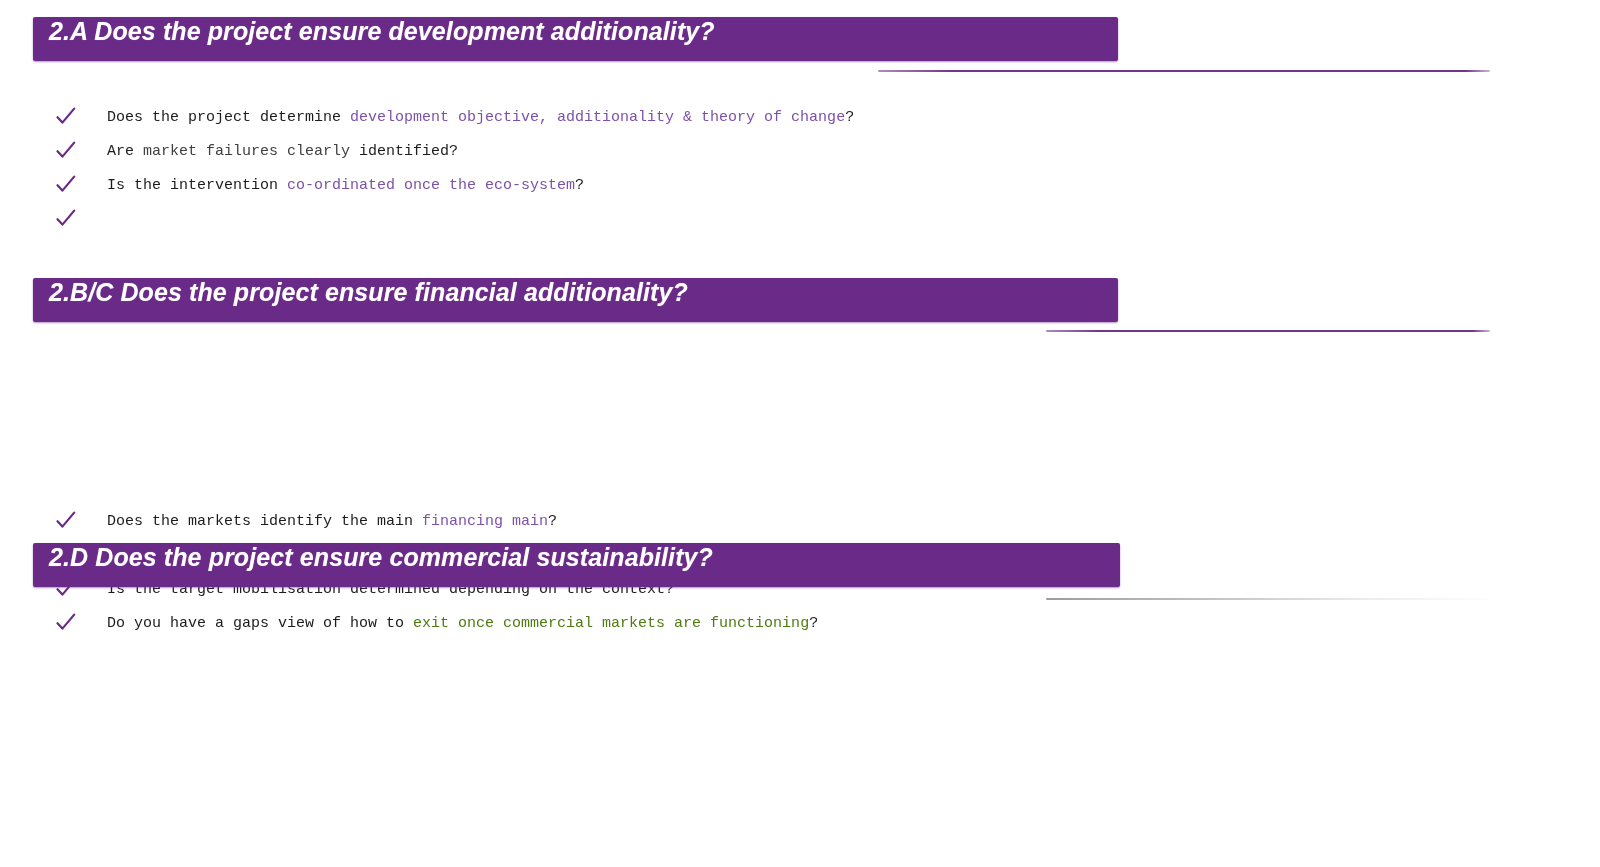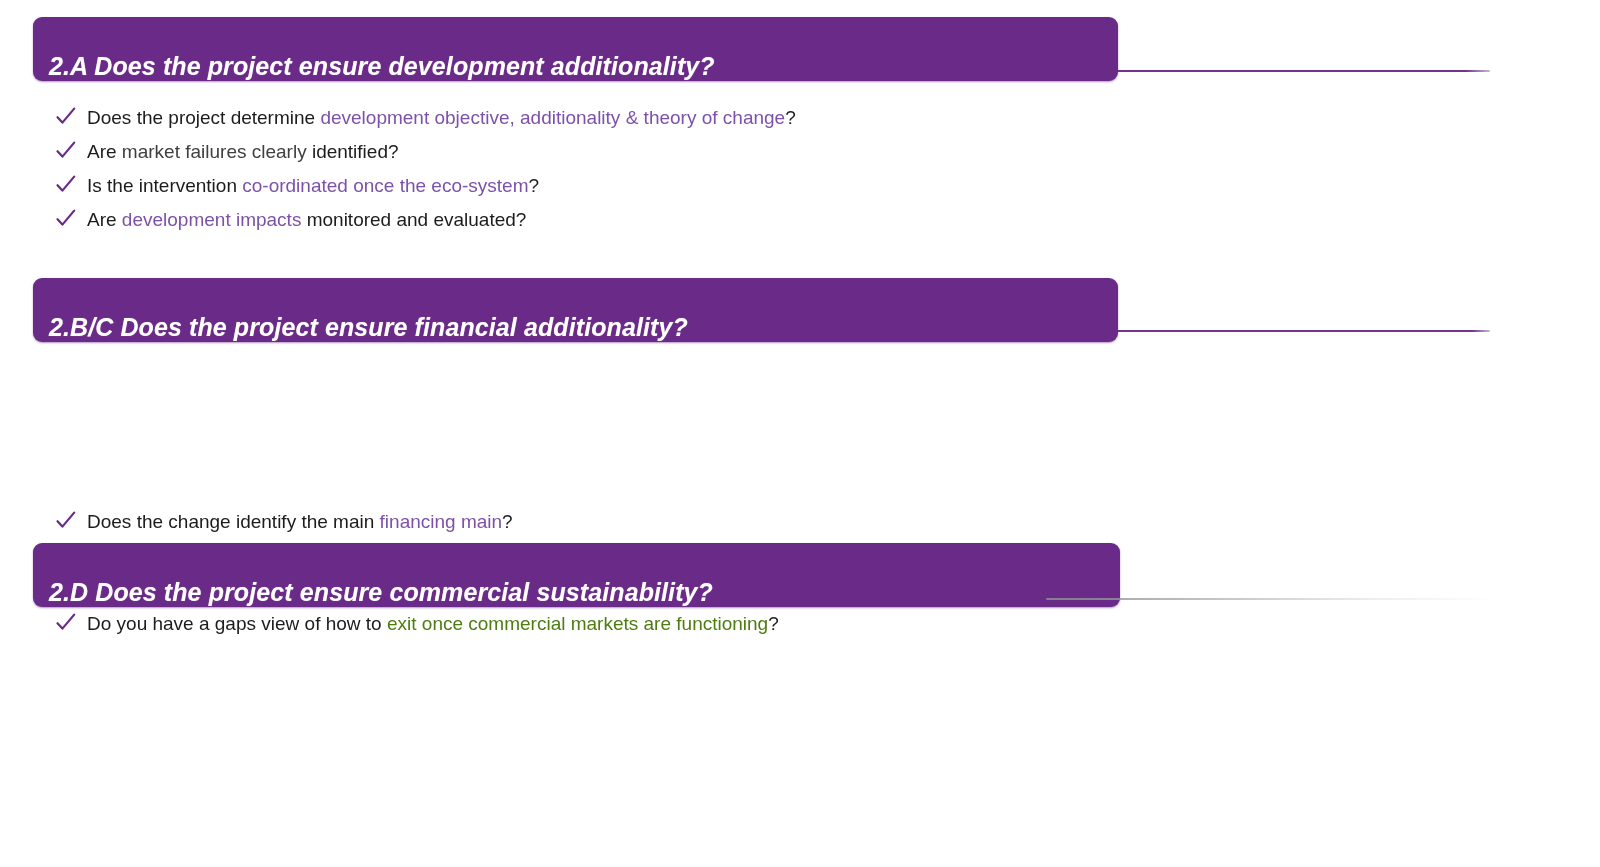--- a/index.html
+++ b/index.html
@@ -27,26 +27,26 @@
   .section {
     position: absolute;
     left: 0;
     top: 0;
     width: 1600px;
   }
   .banner {
     position: absolute;
     left: 33px;
     top: 0;
-    height: 64px;
-    border-radius: 9px;
+    height: 44px;
+    border-radius: 2px;
     background: #6A2A87;
     box-shadow: 0 1px 2px rgba(120, 60, 150, 0.55);
     display: flex;
-    align-items: flex-end;
+    align-items: flex-start;
     box-sizing: border-box;
     padding-left: 16px;
   }
   .banner-title {
     color: #ffffff;
     font-family: "Liberation Sans", sans-serif;
     font-size: 25px;
     font-weight: bold;
     font-style: italic;
     letter-spacing: 0.1px;
@@ -94,25 +94,26 @@
     width: 24px;
     height: 26px;
     margin-right: 8px;
     position: relative;
     top: 2px;
   }
   .check-icon svg {
     display: block;
   }
   .bullet-text {
-    font-family: Liberation Sans, sans-serif;
-    font-size: 19px;
+    font-family: Liberation Mono, monospace;
+    font-size: 15px;
     line-height: 28px;
     color: #1c1c1c;
     white-space: nowrap;
+    margin-left: 20px;
   }
   .bullet-text .hl {
     color: #7D51A9;
   }
 </style>
 </head>
 <body>
 
 <div class="slide" id="slide">
     <div class="section" style="top: 17px;">
@@ -145,37 +146,36 @@
           </svg>
         </span>
         <span class="bullet-text"><span>Is the intervention </span><span class="hl" style="color: rgb(125, 81, 169);">co-ordinated once the eco-system</span><span>?</span></span>
       </li>
       <li class="bullet">
         <span class="check-icon">
           <svg width="22" height="22" viewBox="0 0 22 22">
             <path d="M2.5 11.2 L7.4 16.6 L19.2 2.6" fill="none" stroke="#6A2A87" stroke-width="2.2" stroke-linecap="round" stroke-linejoin="round"></path>
           </svg>
         </span>
-        <span class="bullet-text"><span>Are </span><span class="hl" style="color: rgb(125, 81, 169);">development impacts</span><span> monitored and evaluated?</span></span>
       </li>
     </ul>
     <div class="section" style="top: 278px;">
       <div class="banner" style="width: 1085px; background: rgb(106, 42, 135);">
         <div class="banner-title">2.B/C Does the project ensure financial additionality?</div>
       </div>
     </div>
     <div class="banner-rule rule-purple" style="left: 1046px; top: 330px; width: 444px; position: absolute;"></div>
     <ul class="bullets section" style="top: 372px;">
       <li class="bullet">
         <span class="check-icon">
           <svg width="22" height="22" viewBox="0 0 22 22">
             <path d="M2.5 11.2 L7.4 16.6 L19.2 2.6" fill="none" stroke="#6A2A87" stroke-width="2.2" stroke-linecap="round" stroke-linejoin="round"></path>
           </svg>
         </span>
-        <span class="bullet-text"><span>Does the change identify the main </span><span class="hl" style="color: rgb(125, 81, 169);">financing main</span><span>?</span></span>
+        <span class="bullet-text"><span>Does the markets identify the main </span><span class="hl" style="color: rgb(125, 81, 169);">financing main</span><span>?</span></span>
       </li>
       <li class="bullet">
         <span class="check-icon">
           <svg width="22" height="22" viewBox="0 0 22 22">
             <path d="M2.5 11.2 L7.4 16.6 L19.2 2.6" fill="none" stroke="#6A2A87" stroke-width="2.2" stroke-linecap="round" stroke-linejoin="round"></path>
           </svg>
         </span>
         <span class="bullet-text"><span>Does the chosen </span><span class="hl" style="color: rgb(125, 81, 169);">financial instrument</span><span> ensure minimum concesionality?</span></span>
       </li>
       <li class="bullet">

